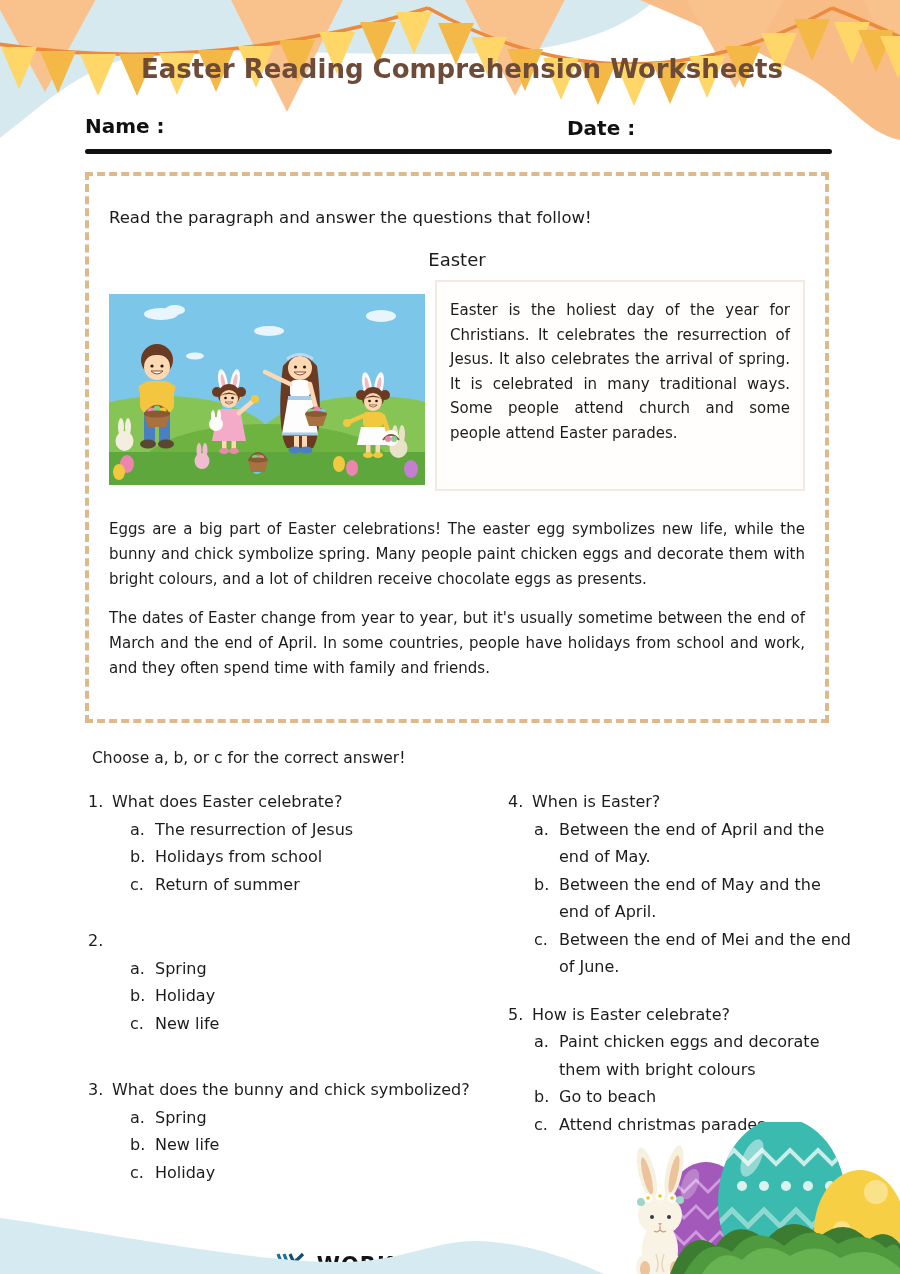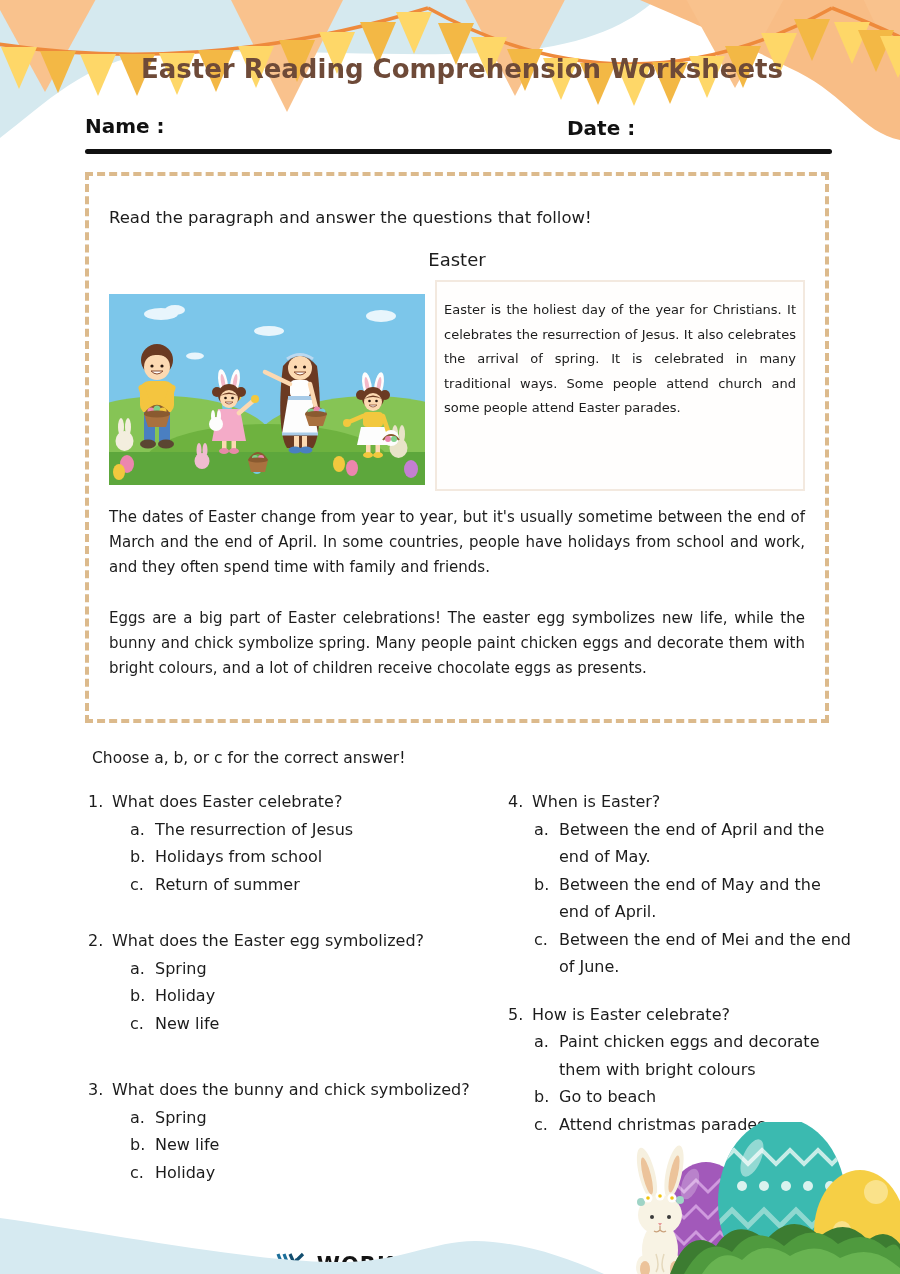--- a/index.html
+++ b/index.html
@@ -27,22 +27,22 @@
     top:172px; left:85px; width:744px; height:551px;
     border:4px dashed #dcba8c; padding:16px 20px 0 20px; background:transparent;
   }
   .instruction { font-size:16.5px; margin-top:16px; }
   .passage-heading { text-align:center; font-weight:normal; font-size:18px; margin-top:22px; }
   .passage-row { display:flex; align-items:flex-start; gap:10px; margin-top:10px; }
   .illus-wrap { width:316px; height:191px; flex:none; margin-top:14px; }
   .illus-wrap svg { display:block; width:100%; height:100%; }
   .side-textbox {
     flex:1; border:2px solid #f3e9df; background:#fffefd;
-    padding:16px 7px; min-height:211px;
-    font-size:13px; line-height:24.5px; text-align:justify;
+    padding:16px 13px; min-height:211px;
+    font-size:15px; line-height:24.5px; text-align:justify;
   }
   .para { font-size:15px; line-height:25px; text-align:justify; }
   .para2 { margin-top:14px; }
   .para3 { margin-top:26px; }
 
   
   #quiz-instruction { top:749px; left:92px; font-size:15.5px; }
   #quiz-columns { top:788px; left:88px; width:764px; display:flex; }
   .q-col1 { width:420px; flex:none; }
   .q-col2 { flex:1; }
@@ -280,22 +280,22 @@
           <path d="M0,8 Q9,-6 18,8" stroke="#8a5a30" stroke-width="2" fill="none"></path>
           <circle cx="6" cy="6" r="3" fill="#7fd08a"></circle>
             <circle cx="12" cy="6" r="3" fill="#ec86ae"></circle>
           <path d="M-1,8 H19 L16,20 H2 Z" fill="#a9713f"></path>
           <ellipse cx="9" cy="8" rx="10" ry="2.5" fill="#8a5a30"></ellipse>
         </g>
       </svg>
     </div>
     <div class="side-textbox">Easter is the holiest day of the year for Christians. It celebrates the resurrection of Jesus. It also celebrates the arrival of spring. It is celebrated in many traditional ways. Some people attend church and some people attend Easter parades.</div>
   </div>
+  <div class="para para3">Eggs are a big part of Easter celebrations! The easter egg symbolizes new life, while the bunny and chick symbolize spring. Many people paint chicken eggs and decorate them with bright colours, and a lot of children receive chocolate eggs as presents.</div>
   <div class="para para2">The dates of Easter change from year to year, but it's usually sometime between the end of March and the end of April. In some countries, people have holidays from school and work, and they often spend time with family and friends.</div>
-  <div class="para para3">Eggs are a big part of Easter celebrations! The easter egg symbolizes new life, while the bunny and chick symbolize spring. Many people paint chicken eggs and decorate them with bright colours, and a lot of children receive chocolate eggs as presents.</div>
 </div>
 
 <div id="quiz-instruction" class="abs">Choose a, b, or c for the correct answer!</div>
 
 <div id="quiz-columns" class="abs">
   <div class="q-col1">
 
     <div class="q-block">
       <div class="q-head">
         <span class="q-num">1.</span>
@@ -313,21 +313,20 @@
         <div class="opt">
           <span class="opt-label">c.</span>
           <span class="opt-text">Return of summer</span>
         </div>
       </div>
     </div>
 
     <div class="q-block">
       <div class="q-head">
         <span class="q-num">2.</span>
-        <span class="q-text">What does the Easter egg symbolized?</span>
       </div>
       <div class="q-options">
         <div class="opt">
           <span class="opt-label">a.</span>
           <span class="opt-text">Spring</span>
         </div>
         <div class="opt">
           <span class="opt-label">b.</span>
           <span class="opt-text">Holiday</span>
         </div>

